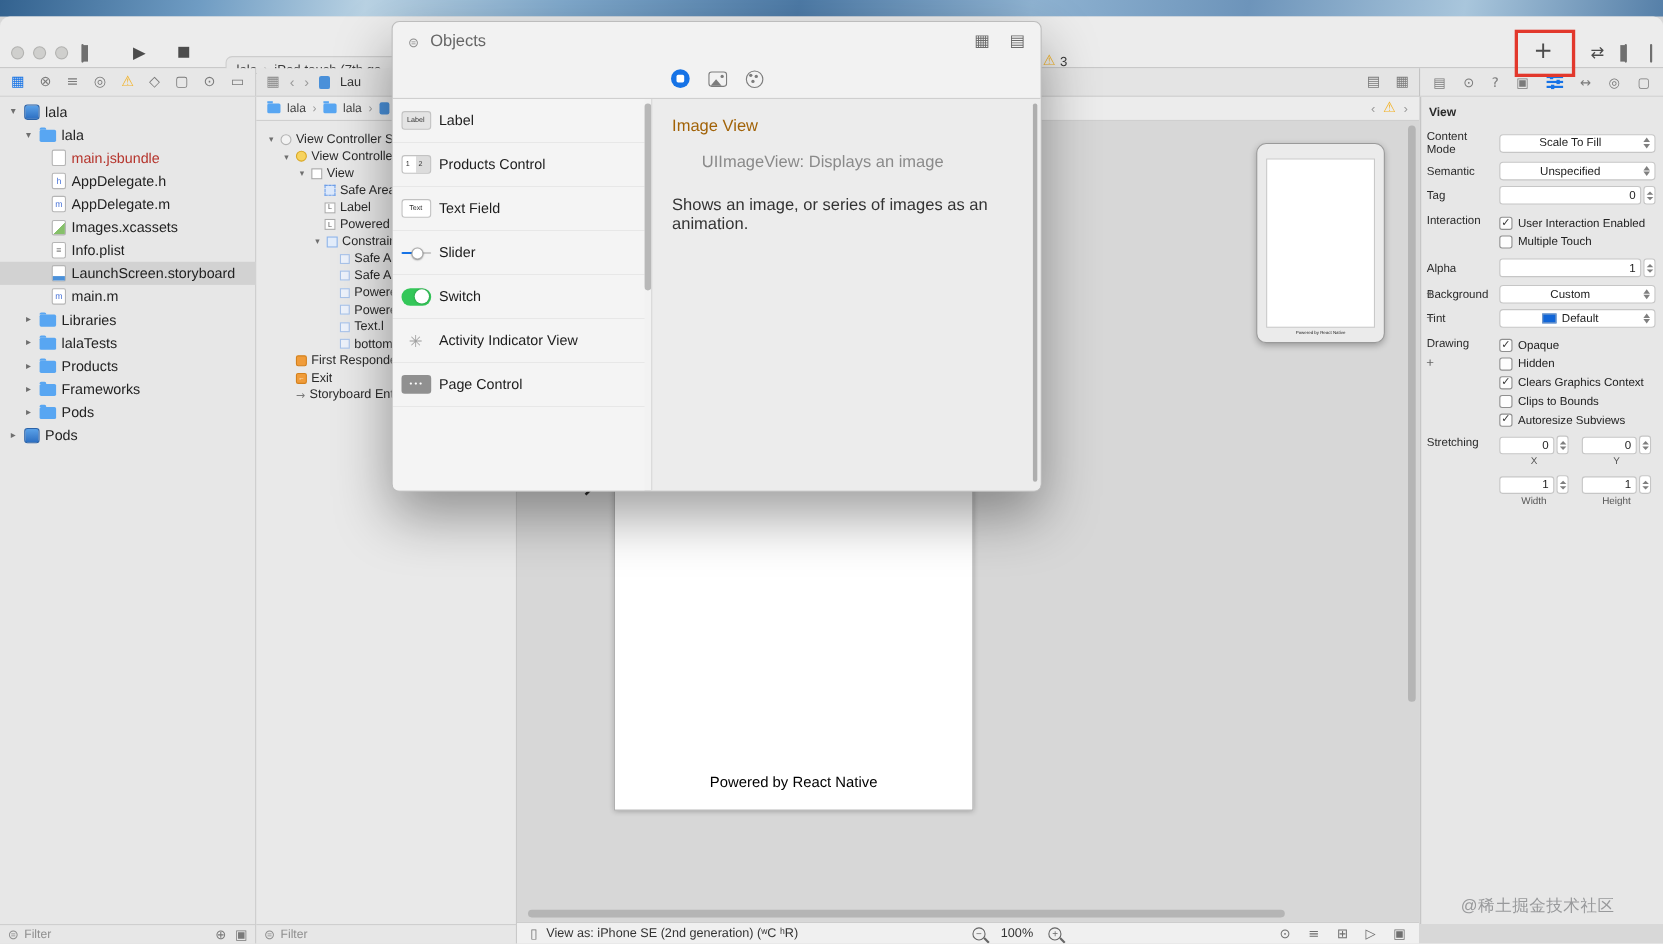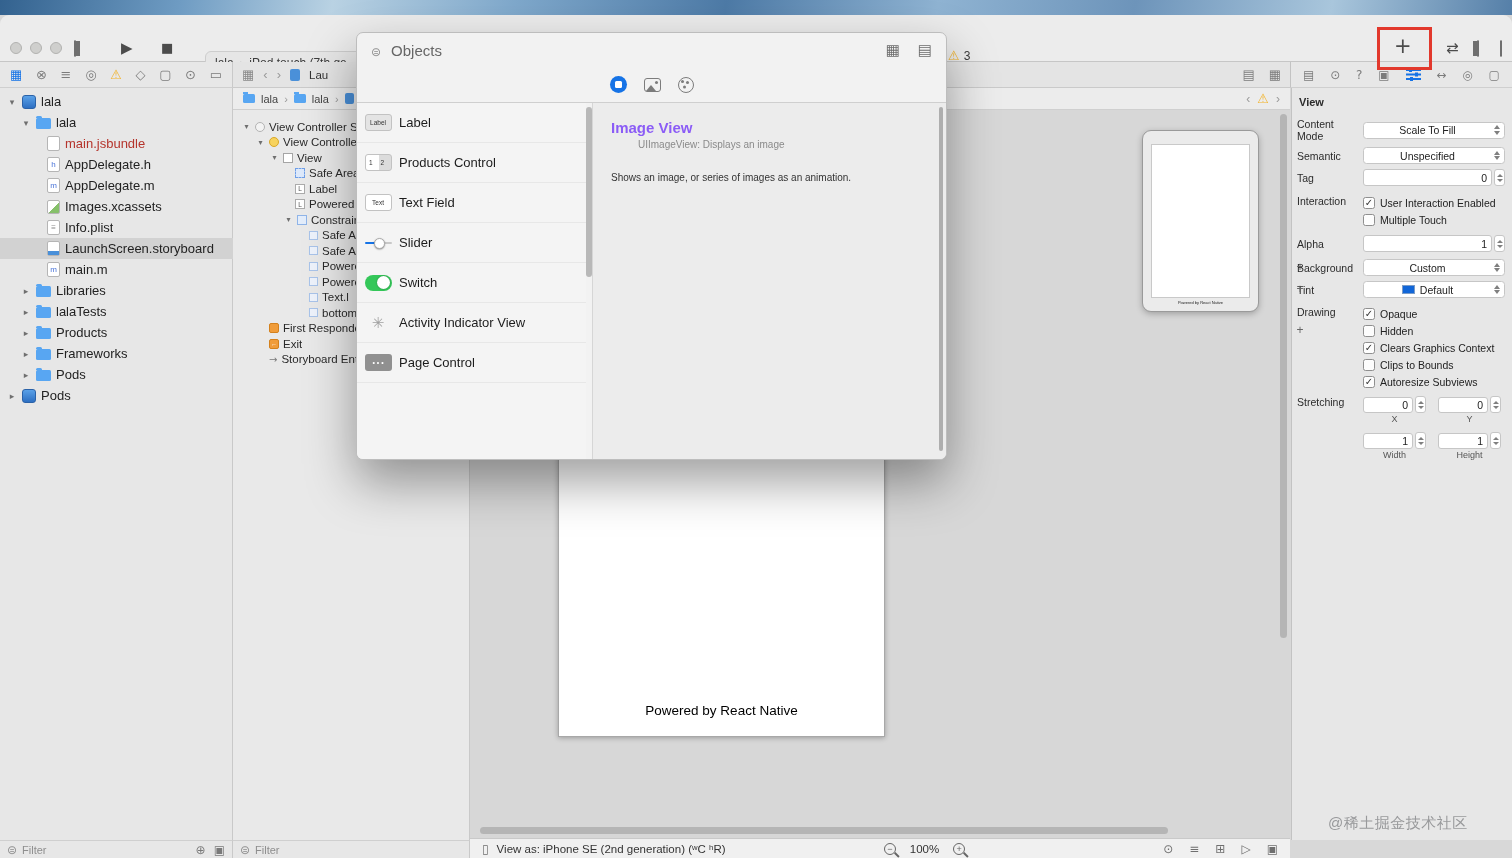--- a/index.html
+++ b/index.html
@@ -155,21 +155,21 @@
   .cbline { display:flex; align-items:flex-end; gap:5px; font-size:10.5px; color:#222; height:14px; }
   .cb { width:12px; height:12px; background:#fdfdfd; border:1px solid #8f8f8f; border-radius:2.5px; position:relative; flex:none; }
   .cb.checked::before { content:"✓"; position:absolute; inset:-1px 0 0 0; display:flex; align-items:center; justify-content:center; font-size:10px; color:#333; }
   .stretch-grid { display:flex; flex-wrap:wrap; column-gap:12px; row-gap:2px; width:142px; }
   .sg-col { width:63px; }
   .sg-field { display:flex; align-items:center; }
   .sg-field .numfield { height:16px; }
   .axis { text-align:center; font-size:9px; color:#555; margin-top:1px; }
 
   
-  #objects { left:356px; top:32px; width:591px; height:428px; background:#f2f2f2; border:1px solid #bdbdbd; border-radius:7px;
+  #objects { left:356px; top:19px; width:591px; height:428px; background:#f2f2f2; border:1px solid #bdbdbd; border-radius:7px;
     box-shadow:0 22px 50px rgba(0,0,0,.38); z-index:40; overflow:hidden; }
   #obj-title { position:absolute; left:0; top:0; right:0; height:34px; display:flex; align-items:center; padding:0 14px; gap:10px; }
   #obj-title .t { font-size:15px; color:#666; }
   #obj-title .right { margin-left:auto; display:flex; gap:18px; font-size:15px; color:#6c6c6c; }
   #obj-tabs { position:absolute; left:0; top:34px; right:0; height:36px; border-bottom:1px solid #cfcfcf;
     display:flex; align-items:center; justify-content:center; gap:17px; }
   .tab-objects { width:17px; height:17px; border-radius:50%; background:#1673e6; position:relative; }
   .tab-objects::before { content:""; position:absolute; left:5px; top:5px; width:7px; height:7px; background:#fff; border-radius:1.5px; }
   .tab-media { width:17px; height:14px; border:1.5px solid #7c7c7c; border-radius:3px; position:relative; }
   .tab-media::before { content:""; position:absolute; right:2px; top:2px; width:3px; height:3px; border-radius:50%; background:#7c7c7c; }
@@ -194,23 +194,23 @@
   .oswitch { width:27px; height:16px; border-radius:8px; background:#34c759; position:relative; }
   .oswitch::after { content:""; position:absolute; right:1.5px; top:1.5px; width:13px; height:13px; border-radius:50%;
     background:#fff; box-shadow:0 0 2px rgba(0,0,0,.35); }
   .ospin::before { content:"✳"; font-size:15px; color:#a0a0a0; }
   .oprog { width:27px; height:4px; border-radius:2px; background:linear-gradient(90deg,#1673e6 35%,#c9c9c9 35%); }
   .opage { width:27px; height:17px; background:#909090; border-radius:3px; position:relative; }
   .opage::before { content:"• • •"; position:absolute; inset:0; display:flex; align-items:center; justify-content:center;
     font-size:7px; color:#fff; }
   #obj-scroll { position:absolute; left:229px; top:74px; width:6px; height:170px; background:#b8b8b8; border-radius:3px; }
   #obj-detail { position:absolute; left:235px; top:70px; right:0; bottom:0; background:#ececec; border-left:1px solid #d6d6d6; padding:16px 18px; }
-  #obj-detail .dtitle { font-size:15px; font-weight:700; color:#8b5cf6; }
-  #obj-detail .dsub { font-size:10px; color:#8a8a8a; margin-top:3px;padding-left:27px; }
-  #obj-detail .ddesc { font-size:10px; color:#333; margin-top:22px; }
+  #obj-detail .dtitle { font-size:15px; font-weight:400; color:#a16207; }
+  #obj-detail .dsub { font-size:15px; color:#8a8a8a; margin-top:16px;padding-left:27px; }
+  #obj-detail .ddesc { font-size:15px; color:#333; margin-top:22px; }
   #obj-detail-scroll { position:absolute; right:3px; top:4px; width:4px; height:344px; background:#aeaeae; border-radius:2px; }
 
   #watermark { left:1328px; top:814px; font-size:15px; color:#98999b; letter-spacing:.5px; z-index:55; }
   .chev { color:#9a9a9a; }
 </style>
 </head>
 <body>
 
 <div id="screen">
 

